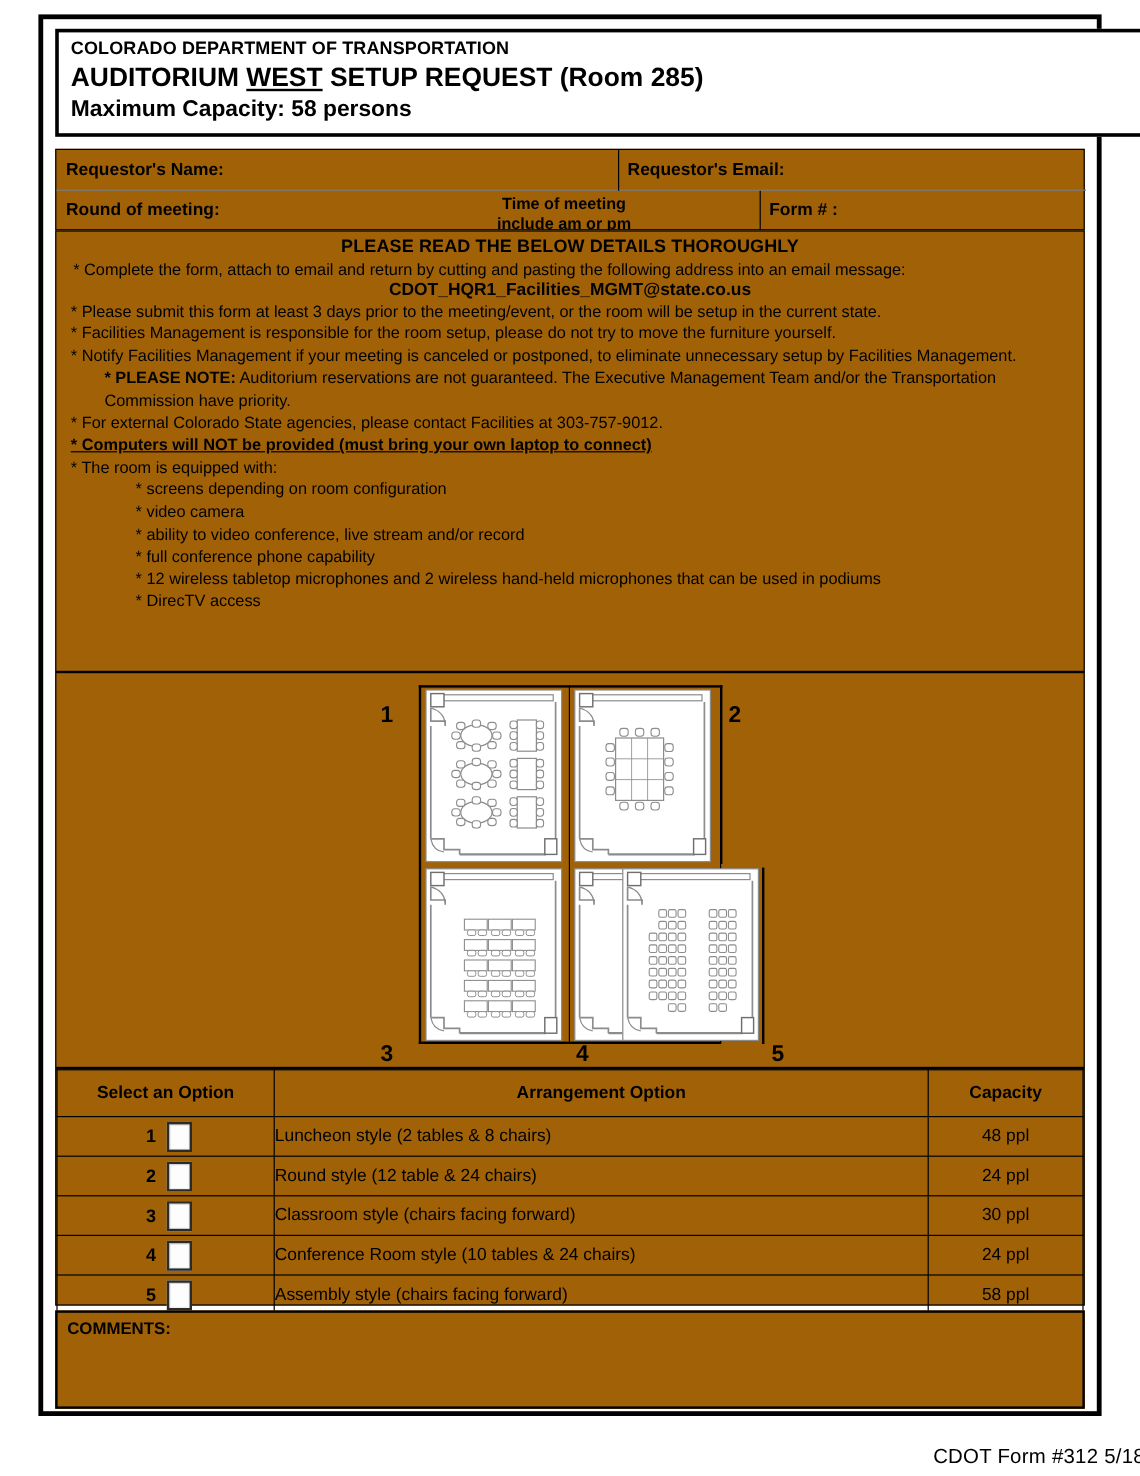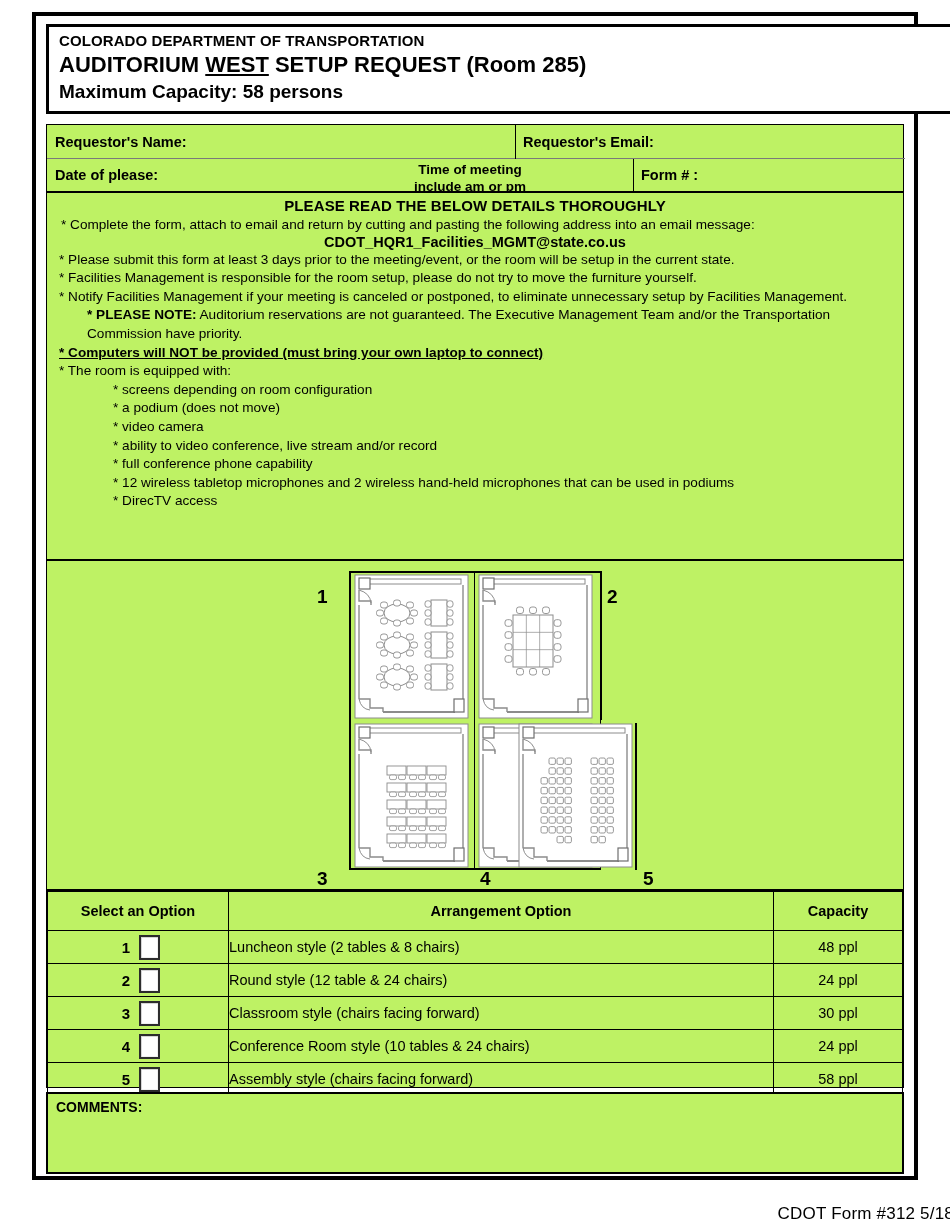--- a/index.html
+++ b/index.html
@@ -58,21 +58,21 @@
     font-weight: bold;
     line-height: 25px;
     white-space: nowrap;
   }
 
   
   .inner-box {
     position: absolute;
     box-sizing: border-box;
     border: 1px solid #000;
-    background: #bef264;
+    background: #a16207;
   }
   .hline { position: absolute; background: #7a7a7a; height: 1px; }
   .vline { position: absolute; background: #000; width: 1px; }
 
   
   #requestor-block { left: 10px; top: 108px; width: 858px; height: 68px; }
   .cell-label {
     position: absolute;
     font-size: 14.5px;
     font-weight: bold;
@@ -254,21 +254,21 @@
     <div class="hline" style="left:0; top:33px; width:858px;"></div>
     <div class="vline" style="left:468px; top:0; height:34px;"></div>
     <div class="vline" style="left:586px; top:34px; height:33px;"></div>
 
     <div class="cell-label" style="left:8px; top:9px;">Requestor's Name:</div>
     <input class="fill-input" style="left: 160px; top: 8px; width: 300px; height: 18px;" value="">
 
     <div class="cell-label" style="left:476px; top:9px;">Requestor's Email:</div>
     <input class="fill-input" style="left: 626px; top: 8px; width: 224px; height: 18px;" value="">
 
-    <div class="cell-label" style="left:8px; top:42px;">Date of please:</div>
+    <div class="cell-label" style="left:8px; top:42px;">Round of meeting:</div>
     <input class="fill-input" style="left: 130px; top: 41px; width: 170px; height: 18px;" value="">
 
     <div class="cell-center-label" style="left:308px; top:36px; width:230px;">
       <div>Time of  meeting</div>
       <div>include am or pm</div>
     </div>
     <input class="fill-input" style="left: 544px; top: 41px; width: 38px; height: 18px;" value="">
 
     <div class="cell-label" style="left:594px; top:42px;">Form # :</div>
     <input class="fill-input" style="left: 676px; top: 41px; width: 174px; height: 18px;" value="">
@@ -276,25 +276,25 @@
 
   <div class="inner-box" id="details-block">
     <div class="details-head">PLEASE READ THE BELOW DETAILS THOROUGHLY</div>
     <div class="details-body">
       <div class="d-line" style="padding-left:6px;">* Complete the form, attach to email and return by cutting and pasting the following address into an email message:</div>
       <div class="d-email">CDOT_HQR1_Facilities_MGMT@state.co.us</div>
       <div class="d-line" style="padding-left:4px;">* Please submit this form at least 3 days prior to the meeting/event, or the room will be setup in the current state.</div>
       <div class="d-line" style="padding-left:4px;">* Facilities Management is responsible for the room setup, please do not try to move the furniture yourself.</div>
       <div class="d-line wrap" style="padding-left:4px;">* Notify Facilities Management if your meeting is canceled or postponed, to eliminate unnecessary setup by Facilities Management.</div>
       <div class="d-line wrap" style="padding-left:4px;margin-left:28px;"><span class="d-bold">* PLEASE NOTE:</span><span> Auditorium reservations are not guaranteed.  The Executive Management Team and/or the Transportation Commission have priority.</span></div>
+      <div class="d-line" style="padding-left:4px;">* For external Colorado State agencies, please contact Facilities at 303-757-9012.</div>
       <div class="d-line" style="padding-left:4px;"><span class="d-bold-u">* Computers will NOT be provided (must bring your own laptop to connect)</span></div>
       <div class="d-line" style="padding-left:4px;">* The room is equipped with:</div>
       <div id="equip-list">
           <div class="d-line d-indent">* screens depending on room configuration</div>
-          <div class="d-line d-indent">* a podium (does not move)</div>
           <div class="d-line d-indent">* video camera</div>
           <div class="d-line d-indent">* ability to video conference, live stream and/or record</div>
           <div class="d-line d-indent">* full conference phone capability</div>
           <div class="d-line d-indent">* 12 wireless tabletop microphones and 2 wireless hand-held microphones that can be used in podiums</div>
           <div class="d-line d-indent">* DirecTV access</div>
         </div>
     </div>
   </div>
 
   <div class="inner-box" id="diagram-block">

